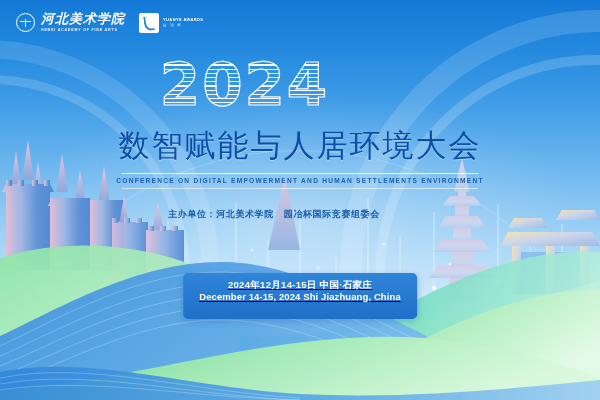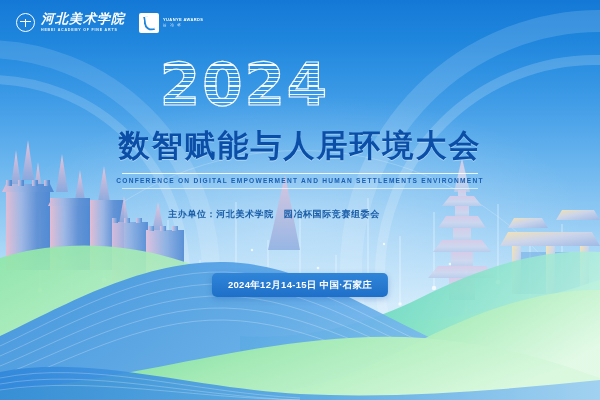--- a/index.html
+++ b/index.html
@@ -90,21 +90,21 @@
         180deg,
         rgba(255,255,255,.95) 0px,rgba(255,255,255,.95) 1.3px,
         rgba(255,255,255,0) 1.3px,rgba(255,255,255,0) 4.2px);
     -webkit-background-clip:text;background-clip:text;
   }
 
   
   .title{
     position:absolute;top:128px;left:0;width:600px;text-align:center;z-index:8;
     color:#0b4ea8;
-    font-size:31px;line-height:36px;font-weight:700;letter-spacing:2px;
+    font-size:31px;line-height:36px;font-weight:400;letter-spacing:2px;
     text-shadow:0 1px 0 rgba(255,255,255,.35);
   }
   .rule{
     position:absolute;top:173px;left:50%;transform:translateX(-50%);
     width:356px;height:1px;background:rgba(255,255,255,.85);z-index:8;
   }
   .subtitle{
     position:absolute;top:177px;left:0;width:600px;text-align:center;z-index:8;
     color:#1a5fb4;font-size:6.6px;letter-spacing:1.25px;font-weight:600;
     white-space:nowrap;
@@ -117,24 +117,24 @@
   
   .organizer{
     position:absolute;top:208px;left:0;width:548px;text-align:center;z-index:8;
     color:#1a5da8;font-size:9px;letter-spacing:.6px;font-weight:600;
   }
   .organizer .sep{display:inline-block;width:10px;}
 
   
   .badge{
     position:absolute;top:273px;left:50%;transform:translateX(-50%);
-    padding:5px 16px 6px;border-radius:5px;
+    padding:5px 16px 16px;border-radius:5px;
     background:linear-gradient(180deg,#2f85d8 0%,#1f6fc8 100%);
     box-shadow:0 2px 6px rgba(20,80,160,.28);
-    text-align:center;z-index:9;
+    text-align:center;z-index:9;text-decoration:underline;
   }
   .badge .d1{color:#ffffff;font-size:9.5px;line-height:13px;font-weight:700;letter-spacing:.3px;white-space:nowrap;}
   .badge .d2{color:#ffffff;font-size:9.5px;line-height:12px;font-weight:700;letter-spacing:.1px;white-space:nowrap;}
 
   
   .landscape{position:absolute;left:0;bottom:0;width:600px;height:260px;z-index:4;}
   .skyline{position:absolute;left:0;bottom:0;width:600px;height:260px;z-index:3;}
 </style>
 </head>
 <body>
@@ -374,15 +374,16 @@
 
     <g stroke="#ffffff" stroke-opacity="0.35" fill="none" stroke-width="0.7">
       <path d="M0,238 C90,220 190,252 300,258"></path>
       <path d="M0,244 C90,228 190,256 300,260"></path>
       <path d="M0,250 C90,236 190,258 300,260"></path>
     </g>
   </svg>
 
   <div class="badge">
     <div class="d1">2024年12月14-15日  中国·石家庄</div>
+    <div class="d2">December 14-15, 2024 Shi Jiazhuang, China</div>
   </div>
 
 </div>
 
 </body></html>

